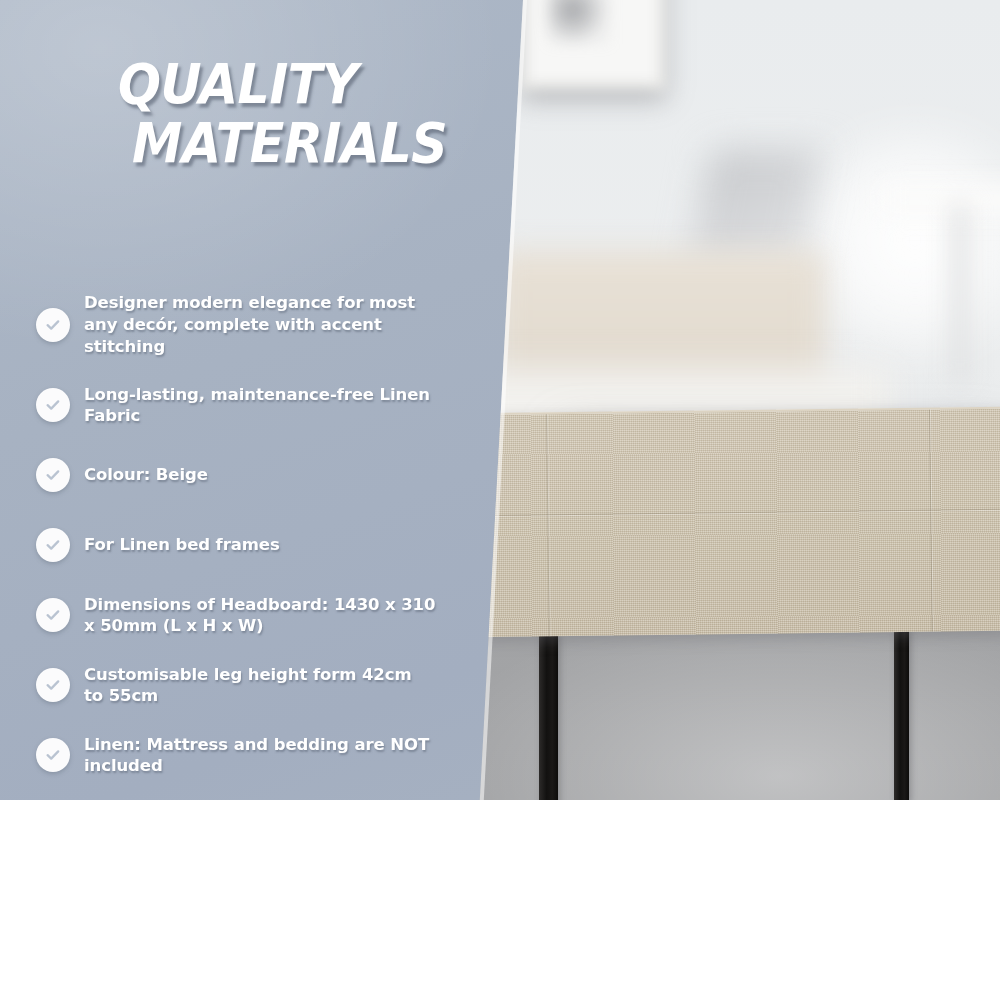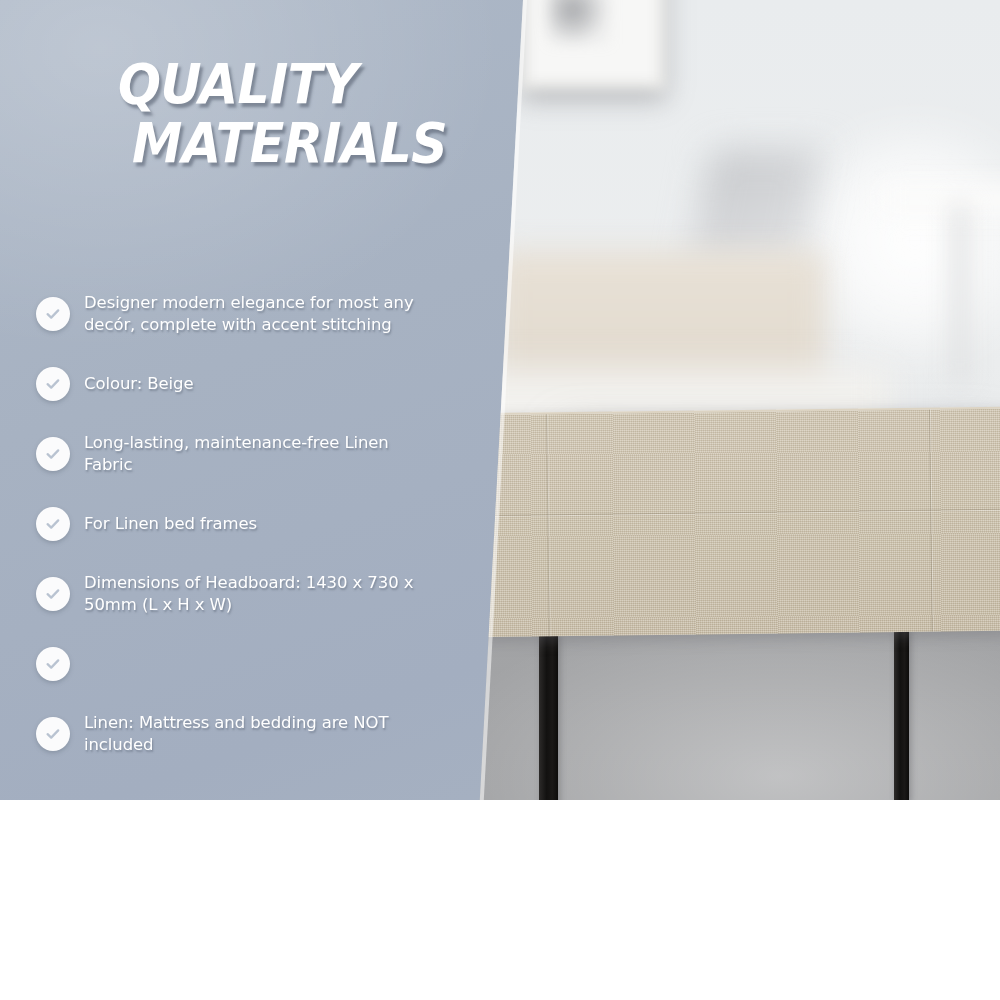--- a/index.html
+++ b/index.html
@@ -187,21 +187,21 @@
     background: #fbfbfc;
     box-shadow: 0 2px 4px rgba(90,100,115,0.35);
     display: flex;
     align-items: center;
     justify-content: center;
   }
   .check-icon svg { display: block; }
   .bullet-text {
     color: #ffffff;
     font-family: "DejaVu Sans", sans-serif;
-    font-weight: 400;
+    font-weight: 700;
     font-size: 16.5px;
     line-height: 1.32;
     letter-spacing: -0.1px;
     text-shadow: 1px 2px 2px rgba(85,95,112,0.5);
   }
 </style>
 </head>
 <body>
 
 <div id="stage">
@@ -245,56 +245,57 @@
       </span>
       <span class="bullet-text">Designer modern elegance for most any decór, complete with accent stitching</span>
     </div>
 
     <div class="bullet-row">
       <span class="check-icon">
         <svg width="20" height="20" viewBox="0 0 20 20" aria-hidden="true">
           <path d="M4.6 10.2 L8.2 13.6 L15.2 6.4" fill="none" stroke="#b9c3d1" stroke-width="2.3" stroke-linecap="round" stroke-linejoin="round"></path>
         </svg>
       </span>
+      <span class="bullet-text">Long-lasting, maintenance-free Linen Fabric</span>
+    </div>
+
+    <div class="bullet-row">
+      <span class="check-icon">
+        <svg width="20" height="20" viewBox="0 0 20 20" aria-hidden="true">
+          <path d="M4.6 10.2 L8.2 13.6 L15.2 6.4" fill="none" stroke="#b9c3d1" stroke-width="2.3" stroke-linecap="round" stroke-linejoin="round"></path>
+        </svg>
+      </span>
       <span class="bullet-text">Colour: Beige</span>
     </div>
 
     <div class="bullet-row">
       <span class="check-icon">
         <svg width="20" height="20" viewBox="0 0 20 20" aria-hidden="true">
           <path d="M4.6 10.2 L8.2 13.6 L15.2 6.4" fill="none" stroke="#b9c3d1" stroke-width="2.3" stroke-linecap="round" stroke-linejoin="round"></path>
         </svg>
       </span>
-      <span class="bullet-text">Long-lasting, maintenance-free Linen Fabric</span>
-    </div>
-
-    <div class="bullet-row">
-      <span class="check-icon">
-        <svg width="20" height="20" viewBox="0 0 20 20" aria-hidden="true">
-          <path d="M4.6 10.2 L8.2 13.6 L15.2 6.4" fill="none" stroke="#b9c3d1" stroke-width="2.3" stroke-linecap="round" stroke-linejoin="round"></path>
-        </svg>
-      </span>
       <span class="bullet-text">For Linen bed frames</span>
     </div>
 
     <div class="bullet-row">
       <span class="check-icon">
         <svg width="20" height="20" viewBox="0 0 20 20" aria-hidden="true">
           <path d="M4.6 10.2 L8.2 13.6 L15.2 6.4" fill="none" stroke="#b9c3d1" stroke-width="2.3" stroke-linecap="round" stroke-linejoin="round"></path>
         </svg>
       </span>
-      <span class="bullet-text">Dimensions of Headboard: 1430 x 730 x 50mm (L x H x W)</span>
-    </div>
-
-    <div class="bullet-row">
-      <span class="check-icon">
-        <svg width="20" height="20" viewBox="0 0 20 20" aria-hidden="true">
-          <path d="M4.6 10.2 L8.2 13.6 L15.2 6.4" fill="none" stroke="#b9c3d1" stroke-width="2.3" stroke-linecap="round" stroke-linejoin="round"></path>
-        </svg>
-      </span>
+      <span class="bullet-text">Dimensions of Headboard: 1430 x 310 x 50mm (L x H x W)</span>
+    </div>
+
+    <div class="bullet-row">
+      <span class="check-icon">
+        <svg width="20" height="20" viewBox="0 0 20 20" aria-hidden="true">
+          <path d="M4.6 10.2 L8.2 13.6 L15.2 6.4" fill="none" stroke="#b9c3d1" stroke-width="2.3" stroke-linecap="round" stroke-linejoin="round"></path>
+        </svg>
+      </span>
+      <span class="bullet-text">Customisable leg height form 42cm to 55cm</span>
     </div>
 
     <div class="bullet-row">
       <span class="check-icon">
         <svg width="20" height="20" viewBox="0 0 20 20" aria-hidden="true">
           <path d="M4.6 10.2 L8.2 13.6 L15.2 6.4" fill="none" stroke="#b9c3d1" stroke-width="2.3" stroke-linecap="round" stroke-linejoin="round"></path>
         </svg>
       </span>
       <span class="bullet-text">Linen: Mattress and bedding are NOT included</span>
     </div>

